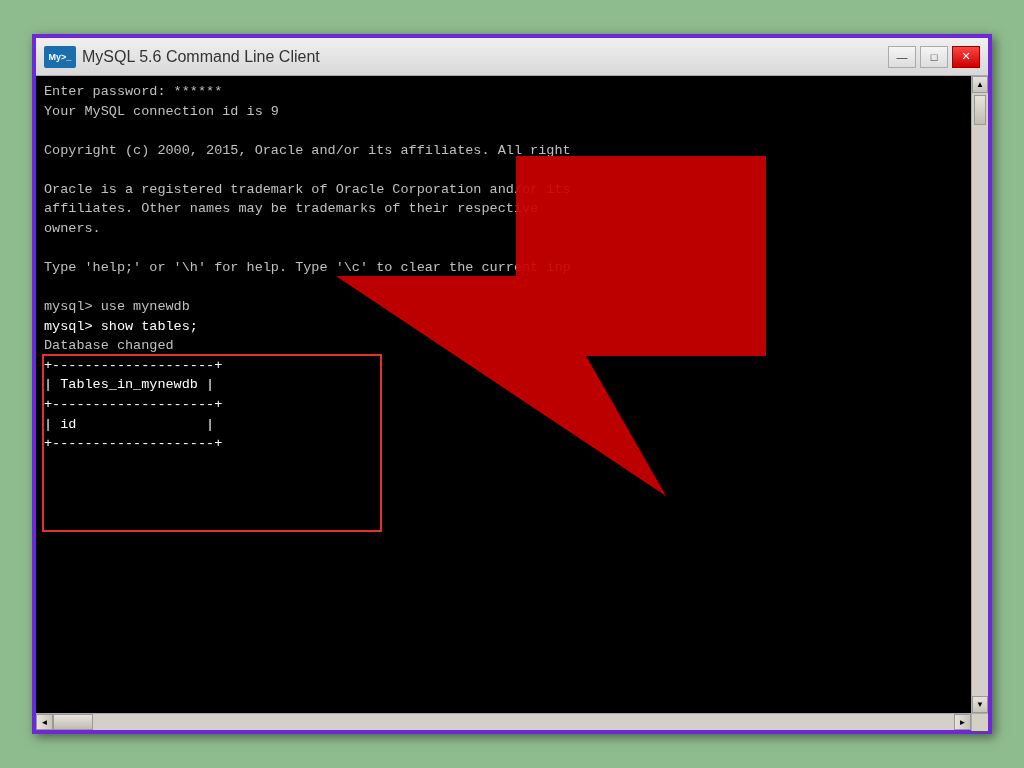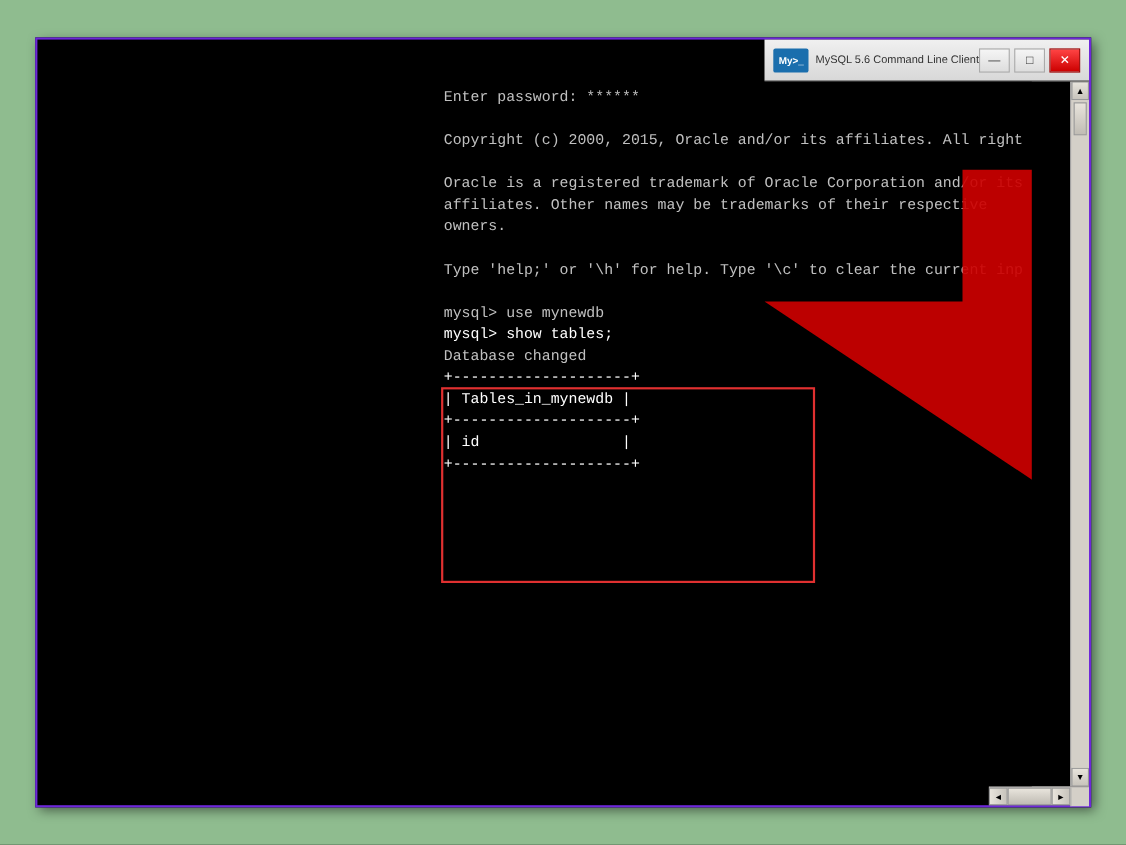--- a/index.html
+++ b/index.html
@@ -11,26 +11,25 @@
       display: flex;
       align-items: center;
       justify-content: center;
       font-family: Arial, sans-serif;
     }
 
     .window {
       width: 960px;
       height: 700px;
       background: #000;
-      border: 2px solid #6d28d9;
+      border: 4px solid #6d28d9;
       box-shadow: 3px 3px 10px rgba(0,0,0,0.5);
       display: flex;
       flex-direction: column;
       position: relative;
-      align-items: flex-end;
     }
 
     .title-bar {
       background: linear-gradient(to bottom, #f0f0f0, #d8d8d8);
       height: 38px;
       display: flex;
       align-items: center;
       justify-content: space-between;
       padding: 0 8px;
       border-bottom: 1px solid #aaa;
@@ -50,21 +49,21 @@
       border-radius: 2px;
       display: flex;
       align-items: center;
       justify-content: center;
       font-size: 9px;
       color: white;
       font-weight: bold;
     }
 
     .title-text {
-      font-size: 10px;
+      font-size: 16px;
       color: #333;
       font-weight: normal;
     }
 
     .window-controls {
       display: flex;
       gap: 4px;
       align-items: center;
     }
 
@@ -246,20 +245,21 @@
     <div class="window-controls">
       <div class="win-btn">—</div>
       <div class="win-btn">□</div>
       <div class="win-btn close-btn">✕</div>
     </div>
   </div>
 
   <div class="terminal-area">
     <div class="terminal-content">
       <div class="terminal-line">Enter password: ******</div>
+      <div class="terminal-line">Your MySQL connection id is 9</div>
       <div class="terminal-line">&nbsp;</div>
       <div class="terminal-line">Copyright (c) 2000, 2015, Oracle and/or its affiliates. All right</div>
       <div class="terminal-line">&nbsp;</div>
       <div class="terminal-line">Oracle is a registered trademark of Oracle Corporation and/or its</div>
       <div class="terminal-line">affiliates. Other names may be trademarks of their respective</div>
       <div class="terminal-line">owners.</div>
       <div class="terminal-line">&nbsp;</div>
       <div class="terminal-line">Type 'help;' or '\h' for help. Type '\c' to clear the current inp</div>
       <div class="terminal-line">&nbsp;</div>
       <div class="terminal-line">mysql&gt; use mynewdb</div>

